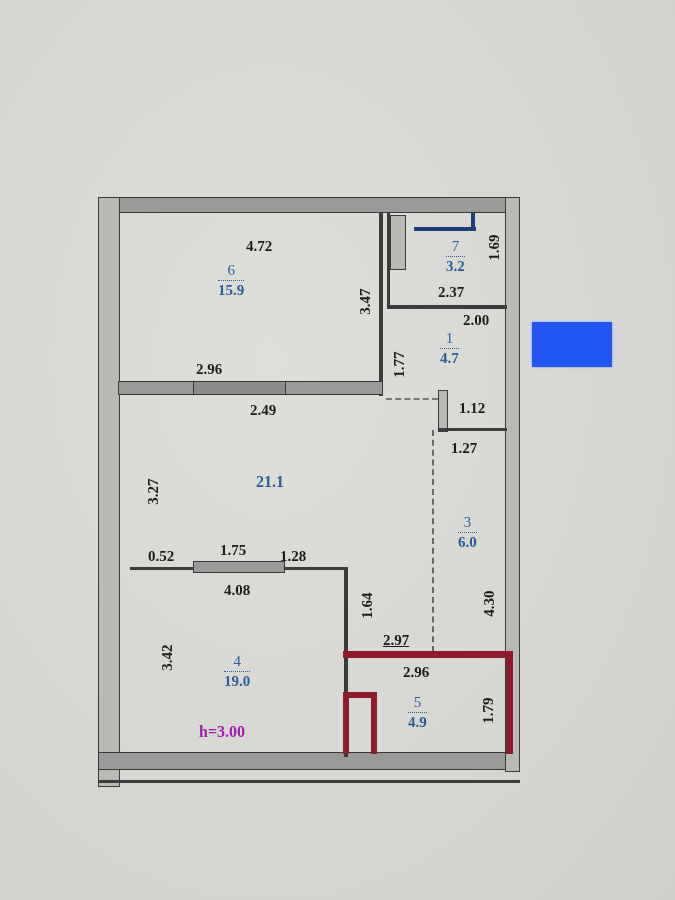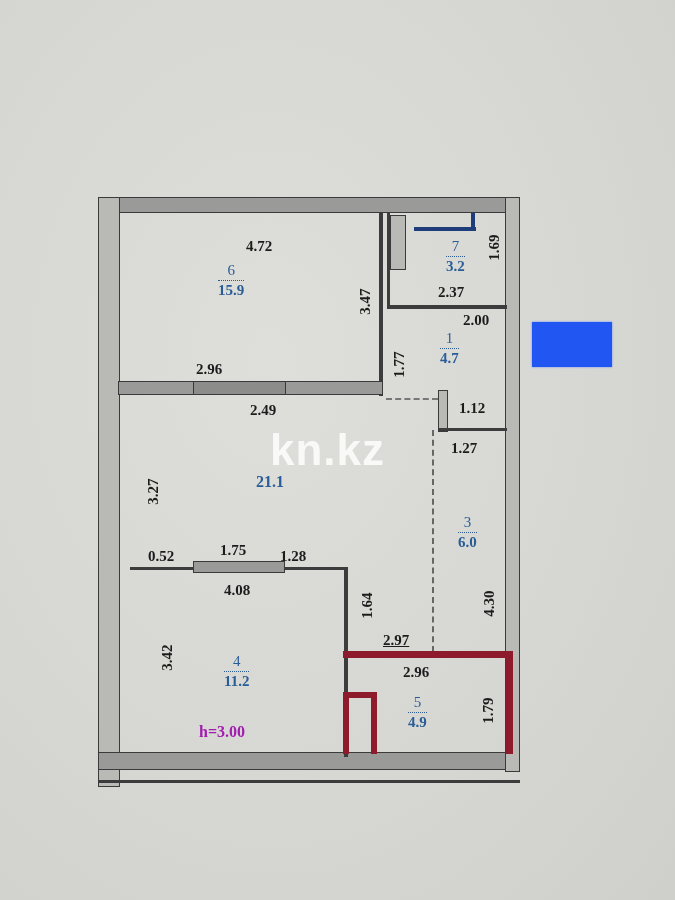--- a/index.html
+++ b/index.html
@@ -91,21 +91,21 @@
   </div>
   <div class="room" style="left:256px;top:472px;font-size:16px;text-align:right;">
     <span class="area">21.1</span>
   </div>
   <div class="room" style="left:458px;top:514px;">
     <span class="num">3</span>
     <span class="area">6.0</span>
   </div>
   <div class="room" style="left:224px;top:653px;">
     <span class="num">4</span>
-    <span class="area">11.2</span>
+    <span class="area">19.0</span>
   </div>
   <div class="room" style="left:408px;top:694px;">
     <span class="num">5</span>
     <span class="area">4.9</span>
   </div>
 
   <div class="dim" style="left:246px;top:239px;">4.72</div>
   <div class="dim v" style="left:352px;top:294px;">3.47</div>
   <div class="dim" style="left:196px;top:362px;">2.96</div>
   <div class="dim" style="left:420px;top:285px;margin-left:18px;">2.37</div>
@@ -122,16 +122,15 @@
   <div class="dim v" style="left:476px;top:596px;">4.30</div>
   <div class="dim" style="left:383px;top:633px;text-decoration:underline;">2.97</div>
   <div class="dim" style="left:224px;top:583px;">4.08</div>
   <div class="dim v" style="left:154px;top:650px;">3.42</div>
   <div class="dim v" style="left:354px;top:598px;">1.64</div>
   <div class="dim" style="left:403px;top:665px;">2.96</div>
   <div class="dim v" style="left:475px;top:703px;">1.79</div>
 
   <div class="height-label" style="left:199px;top:723px;">h=3.00</div>
 
-  <div class="watermark" style="left:270px;top:425px;">kn.kz</div>
 
   <div class="blue-box" style="left:532px;top:322px;width:80px;height:45px;"></div>
 </div>
 
 </body></html>

